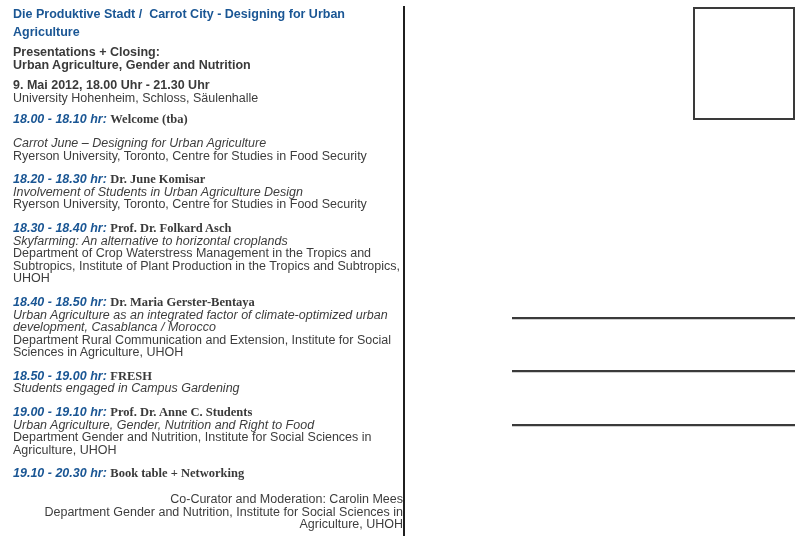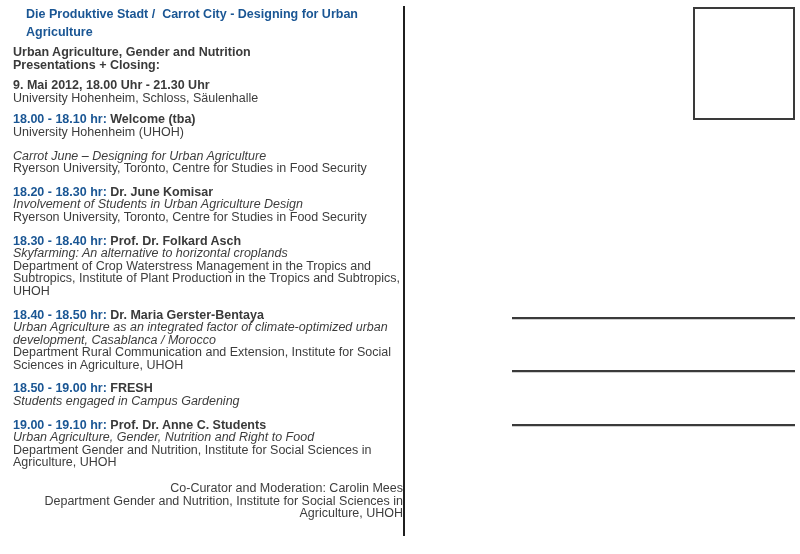--- a/index.html
+++ b/index.html
@@ -13,34 +13,34 @@
   }
   
   .program-col{
     position:absolute;
     left:13px; top:6px;
     width:390px;
     font-size:12.5px;
     line-height:12.6px;
   }
   .card-title{
-    margin:0 0 5px 13px;
+    margin:0 0 5px 0;
     font-size:12.5px;
     line-height:17.5px;
     font-weight:bold;
     color:#1A5694;
     white-space:pre-wrap;
   }
   .subtitle-block{margin:0 0 7px 0;}
   .date-block{margin:8px 0 9px 0;}
   .entry{margin:0 0 11px 0;}
   .footer-block{margin:13px 0 0 0;text-align:right;}
   .b{font-weight:bold;color:#3A3A3A;}
-  .time{color:#1A5694;font-weight:bold;}
-  .speaker{font-weight:bold;color:#3A3A3A;}
+  .time{color:#1A5694;font-weight:bold;font-style:italic;}
+  .speaker{font-weight:bold;color:#3A3A3A;font-family:Liberation Serif, serif;}
   .topic{font-style:italic;}
   
   .divider{
     position:absolute;
     left:403px; top:6px;
     width:2px; height:530px;
     background:#1F1F1F;
   }
   .stamp-box{
     position:absolute;
@@ -63,33 +63,32 @@
 </head>
 <body>
 
 <div class="page">
 
   <div class="program-col">
 
     <h1 class="card-title">Die Produktive Stadt /  Carrot City - Designing for Urban Agriculture</h1>
 
     <div class="subtitle-block">
+      <div class="b">Presentations + Closing:</div>
       <div class="b">Urban Agriculture, Gender and Nutrition</div>
-      <div class="b">Presentations + Closing:</div>
     </div>
 
     <div class="date-block">
       <div class="b">9. Mai 2012, 18.00 Uhr - 21.30 Uhr</div>
       <div>University Hohenheim, Schloss, Säulenhalle</div>
     </div>
 
     <div class="entry">
       <div><span class="time">18.00 - 18.10 hr:</span> <span class="speaker">Welcome (tba)</span></div>
       <div class="topic"></div>
-      <div>University Hohenheim (UHOH)</div>
     </div>
 
     <div class="entry">
       <div class="topic">Carrot June – Designing for Urban Agriculture</div>
       <div>Ryerson University, Toronto, Centre for Studies in Food Security</div>
     </div>
 
     <div class="entry">
       <div><span class="time">18.20 - 18.30 hr:</span> <span class="speaker">Dr. June Komisar</span></div>
       <div class="topic">Involvement of Students in Urban Agriculture Design</div>
@@ -113,20 +112,25 @@
       <div class="topic">Students engaged in Campus Gardening</div>
       <div></div>
     </div>
 
     <div class="entry">
       <div><span class="time">19.00 - 19.10 hr:</span>  <span class="speaker">Prof. Dr. Anne C. Students</span></div>
       <div class="topic">Urban Agriculture, Gender, Nutrition and Right to Food</div>
       <div>Department Gender and Nutrition, Institute for Social Sciences in Agriculture, UHOH</div>
     </div>
 
+    <div class="entry">
+      <div><span class="time">19.10 - 20.30 hr:</span> <span class="speaker">Book table + Networking</span></div>
+      <div class="topic"></div>
+      <div></div>
+    </div>
 
     <div class="footer-block">
       <div>Co-Curator and Moderation: Carolin Mees</div>
       <div>Department Gender and Nutrition, Institute for Social Sciences in Agriculture, UHOH</div>
     </div>
 
   </div>
 
   <div class="divider"></div>
 

